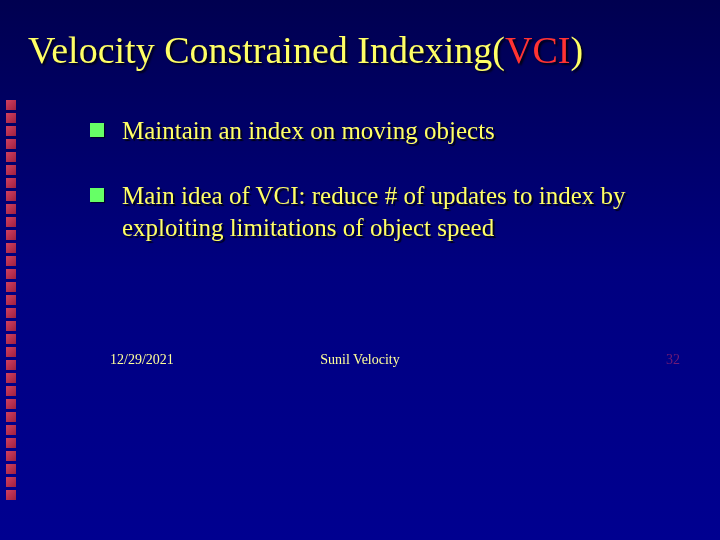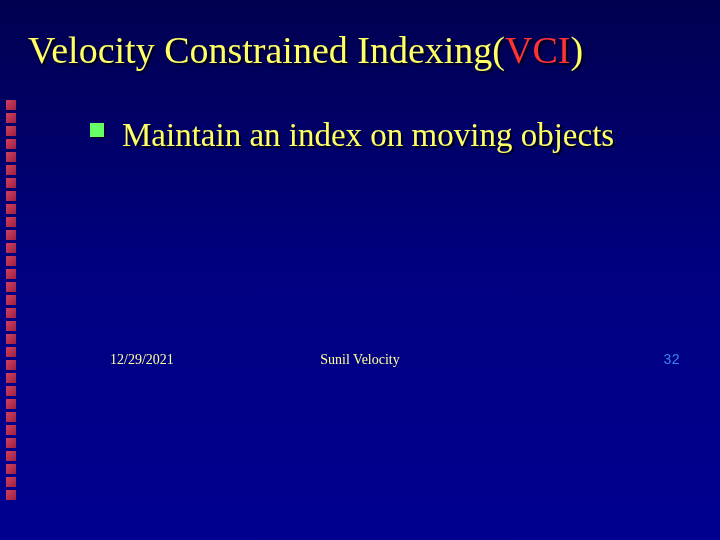--- a/index.html
+++ b/index.html
@@ -59,41 +59,41 @@
   .bullet {
     width: 14px;
     height: 14px;
     background: #66ff66;
     margin-top: 8px;
     flex-shrink: 0;
     box-shadow: 1px 1px 1px rgba(0,0,0,0.6);
   }
   .bullet-text {
     font-family: 'Comic Sans MS', Georgia, serif;
-    font-size: 33px;
+    font-size: 25px;
     line-height: 1.25;
     color: #ffff66;
     text-shadow: 2px 2px 1px rgba(0,0,0,0.8);
   }
   .footer {
     position: absolute;
     bottom: 16px;
     left: 0;
     right: 0;
     display: flex;
     justify-content: space-between;
     align-items: center;
     padding: 0 40px 0 110px;
     font-family: 'Times New Roman', serif;
     font-size: 14px;
     color: #ffff99;
   }
   .footer .date { }
   .footer .author { position: absolute; left: 50%; transform: translateX(-50%); }
-  .footer .pagenum { color: #3b82f6; font-family: Liberation Mono, monospace; }
+  .footer .pagenum { color: #701a75; }
 </style>
 </head>
 <body>
 
 <div class="slide">
 
   <h1 class="title">
     <span>Velocity Constrained Indexing(</span><span class="accent">VCI</span><span>)</span>
   </h1>
 
@@ -129,20 +129,24 @@
       <div></div>
       <div></div>
       <div></div>
   </div>
 
   <div class="content">
     <div class="bullet-item">
       <div class="bullet"></div>
       <div class="bullet-text">Maintain an index on moving objects</div>
     </div>
+    <div class="bullet-item">
+      <div class="bullet"></div>
+      <div class="bullet-text">Main idea of VCI: reduce # of updates to index by exploiting limitations of object speed</div>
+    </div>
   </div>
 
   <div class="footer">
     <span class="date">12/29/2021</span>
     <span class="author">Sunil Velocity</span>
     <span class="pagenum">32</span>
   </div>
 
 </div>
 

